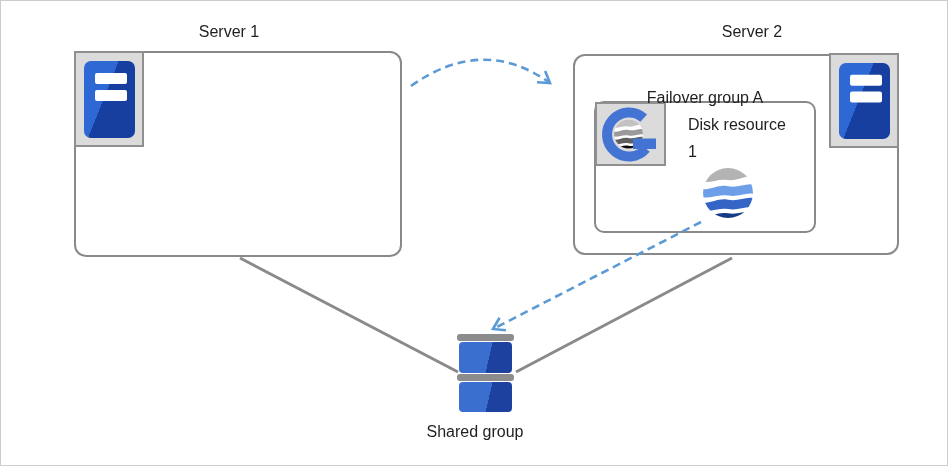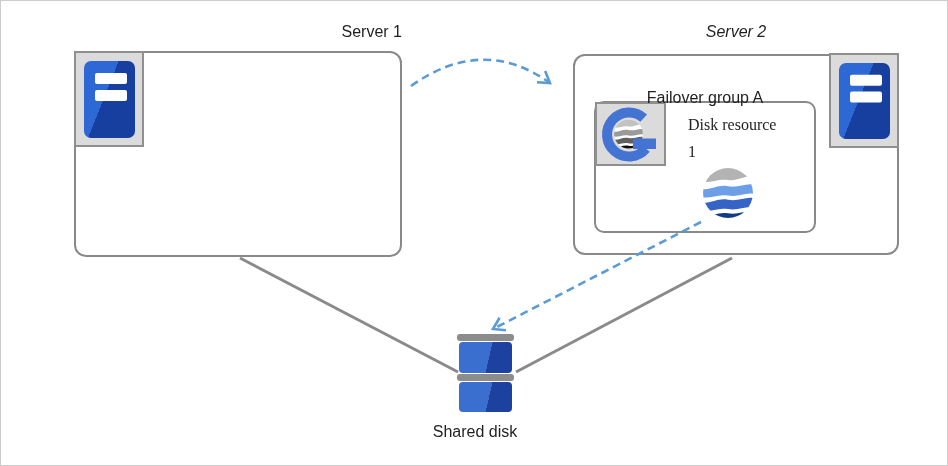--- a/index.html
+++ b/index.html
@@ -59,35 +59,35 @@
   .icon-frame {
     position: absolute;
     z-index: 10;
     box-sizing: border-box;
     background: var(--icon-frame-bg, #dbdbdb);
     border: 2.5px solid var(--icon-frame-border, #8f8f8f);
     display: flex;
     align-items: center;
     justify-content: center;
   }
-  .server1-label { left: 73px; top: 21px; width: 328px; text-align: right; }
-  .server2-label { left: 572px; top: 21px; width: 326px; font-style: italic; }
+  .server1-label { left: 64px; top: 21px; width: 328px; }
+  .server2-label { left: 588px; top: 21px; width: 326px; }
   .failover-label { left: 431px; top: 35px; width: 100px; }
   .group-label { left: 593px; top: 71px; width: 222px; margin-top: 16px; }
   .server1-box { left: 73px; top: 50px; width: 328px; height: 206px; }
   .server2-box { left: 572px; top: 53px; width: 326px; height: 201px; }
   .group-box  { left: 593px; top: 100px; width: 222px; height: 132px; }
   .server1-icon { left: 73px; top: 50px; width: 70px; height: 96px; }
   .server2-icon { left: 828px; top: 52px; width: 70px; height: 95px; }
   .group-icon { left: 594px; top: 101px; width: 71px; height: 64px; }
   .disk-resource-label {
     left: 687px; top: 110px; width: 98px;
     text-align: left; white-space: normal;
     line-height: 27px; z-index: 12; position: absolute;
-    font-size: 16px; color: var(--text-color, #1f1f1f); font-family: Liberation Serif, serif;
+    font-size: 16px; color: var(--text-color, #1f1f1f);
   }
   .sphere-icon {
     position: absolute; z-index: 10;
     left: 701px; top: 166px; width: 52px; height: 52px;
   }
   .shared-disk {
     position: absolute; z-index: 10;
     left: 456px; top: 333px; width: 57px; height: 79px;
   }
   .disk-cap {
@@ -213,15 +213,15 @@
     </svg>
   </div>
 
   <div class="shared-disk">
     <div class="disk-cap cap1"></div>
     <div class="disk-platter platter1"></div>
     <div class="disk-cap cap2"></div>
     <div class="disk-platter platter2"></div>
   </div>
 
-  <div class="label shared-disk-label">Shared disk</div>
+  <div class="label shared-disk-label">Shared group</div>
 
 </div>
 
 </body></html>

